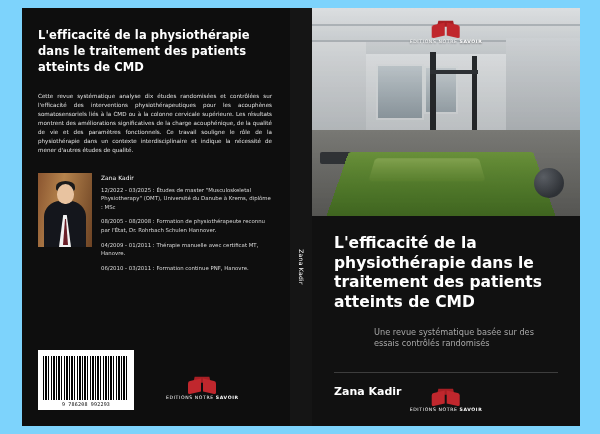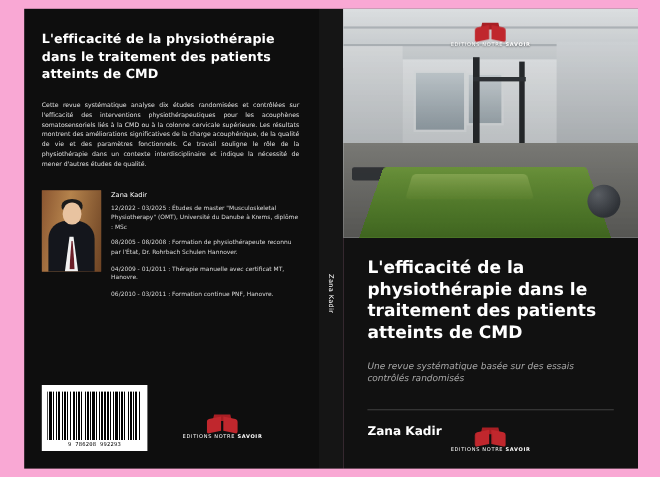--- a/index.html
+++ b/index.html
@@ -10,21 +10,21 @@
   body {
     width: 600px;
     height: 434px;
     font-family: "DejaVu Sans", sans-serif;
     overflow: hidden;
   }
   .cover {
     position: relative;
     width: 600px;
     height: 434px;
-    background: #f9a8d4;
+    background: #7dd3fc;
   }
 
   
   .back-cover {
     position: absolute;
     left: 22px;
     top: 8px;
     width: 268px;
     height: 418px;
     background: #0e0e0e;
@@ -335,21 +335,21 @@
     font-size: 15.5px;
     font-weight: bold;
     line-height: 1.27;
     margin: 0;
   }
   .front-subtitle {
     color: #a8a8a8;
     font-size: 8.2px;
     line-height: 1.42;
     margin-top: 14px;
-    font-style: italic;
+    margin-left: 40px;
   }
   .front-rule {
     border-top: 1px solid #3d3d3d;
     margin: 22px 0 12px 0;
   }
   .front-author {
     color: #ffffff;
     font-size: 11px;
     font-weight: bold;
   }

